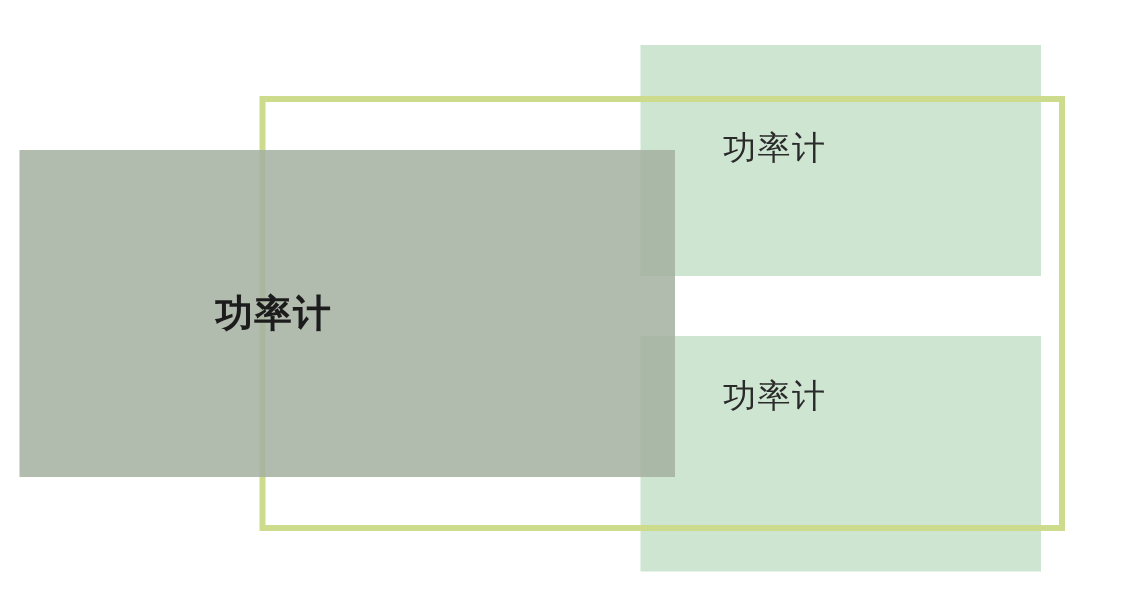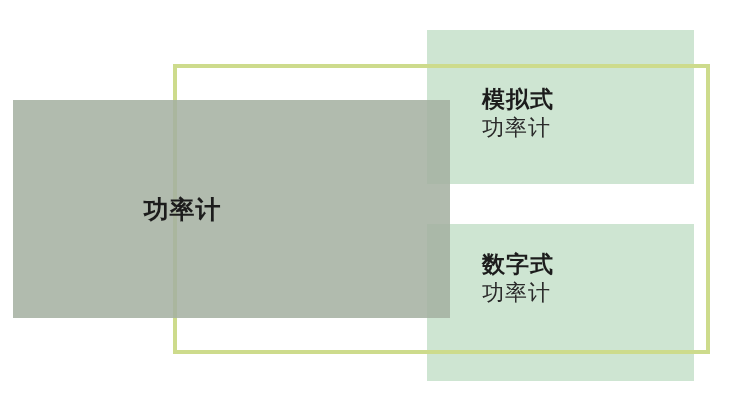--- a/index.html
+++ b/index.html
@@ -107,22 +107,20 @@
   <div class="child-panel" id="child-panel-analog"></div>
   <div class="child-panel" id="child-panel-digital"></div>
 
   <div id="accent-frame"></div>
 
   <div id="parent-block">
     <span id="parent-block-label">功率计</span>
   </div>
 
   <div class="child-text" id="child-text-analog">
-    <span class="child-title">模拟式</span>
     <span class="child-subtitle">功率计</span>
   </div>
 
   <div class="child-text" id="child-text-digital">
-    <span class="child-title">数字式</span>
     <span class="child-subtitle">功率计</span>
   </div>
 
 </div>
 
 </body></html>

